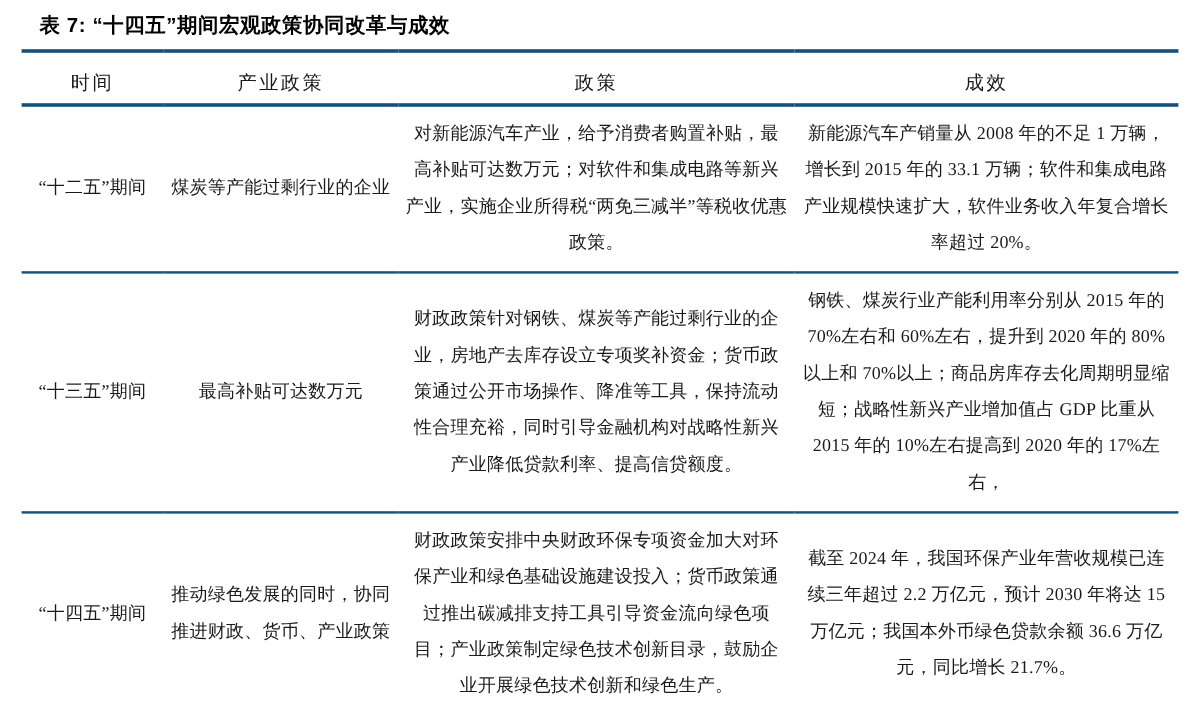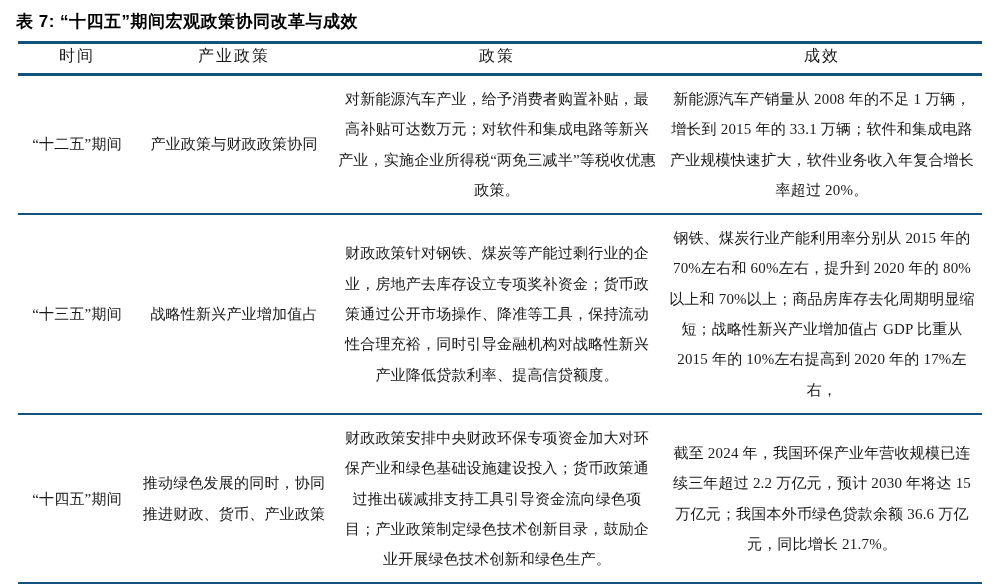--- a/index.html
+++ b/index.html
@@ -8,40 +8,40 @@
     background: #ffffff;
   }
   body {
     width: 1001px;
     height: 584px;
     overflow: hidden;
     font-family: "Liberation Serif", "DejaVu Serif", serif;
     color: #1a1a1a;
   }
   .page-title {
-    margin: 10px 0 0 16px;
+    margin: 10px 0 0 33px;
     font-family: "Liberation Sans", "DejaVu Sans", sans-serif;
     font-weight: bold;
     font-size: 17px;
     letter-spacing: 0.5px;
     color: #000000;
   }
   table.policy-table {
     border-collapse: collapse;
     table-layout: fixed;
     width: 964px;
     margin: 8px 0 0 18px;
     border-top: 3px solid #12527D;
     border-bottom: 3px solid #12527D;
   }
   table.policy-table th {
     font-weight: normal;
     font-size: 16px;
     letter-spacing: 2px;
-    padding: 2px 2px 6px 2px;
+    padding: 15px 2px 6px 2px;
     border-bottom: 3px solid #12527D;
     text-align: center;
     color: #1a1a1a;
   }
   table.policy-table td {
     font-size: 15px;
     line-height: 2.02;
     text-align: center;
     vertical-align: middle;
     padding: 8px 6px;
@@ -73,27 +73,27 @@
     <tr>
       <th>时间</th>
       <th>产业政策</th>
       <th>政策</th>
       <th>成效</th>
     </tr>
   </thead>
   <tbody>
     <tr class="body-row row-1">
       <td>“十二五”期间</td>
-      <td>产业政策与财政政策协同</td>
+      <td>煤炭等产能过剩行业的企业</td>
       <td>对新能源汽车产业，给予消费者购置补贴，最高补贴可达数万元；对软件和集成电路等新兴产业，实施企业所得税“两免三减半”等税收优惠政策。</td>
       <td>新能源汽车产销量从 2008 年的不足 1 万辆，增长到 2015 年的 33.1 万辆；软件和集成电路产业规模快速扩大，软件业务收入年复合增长率超过 20%。</td>
     </tr>
     <tr class="body-row row-2">
       <td>“十三五”期间</td>
-      <td>战略性新兴产业增加值占</td>
+      <td>最高补贴可达数万元</td>
       <td>财政政策针对钢铁、煤炭等产能过剩行业的企业，房地产去库存设立专项奖补资金；货币政策通过公开市场操作、降准等工具，保持流动性合理充裕，同时引导金融机构对战略性新兴产业降低贷款利率、提高信贷额度。</td>
       <td>钢铁、煤炭行业产能利用率分别从 2015 年的 70%左右和 60%左右，提升到 2020 年的 80%以上和 70%以上；商品房库存去化周期明显缩短；战略性新兴产业增加值占 GDP 比重从 2015 年的 10%左右提高到 2020 年的 17%左右，</td>
     </tr>
     <tr class="body-row row-3">
       <td>“十四五”期间</td>
       <td>推动绿色发展的同时，协同推进财政、货币、产业政策</td>
       <td>财政政策安排中央财政环保专项资金加大对环保产业和绿色基础设施建设投入；货币政策通过推出碳减排支持工具引导资金流向绿色项目；产业政策制定绿色技术创新目录，鼓励企业开展绿色技术创新和绿色生产。</td>
       <td>截至 2024 年，我国环保产业年营收规模已连续三年超过 2.2 万亿元，预计 2030 年将达 15 万亿元；我国本外币绿色贷款余额 36.6 万亿元，同比增长 21.7%。</td>
     </tr>
   </tbody>

